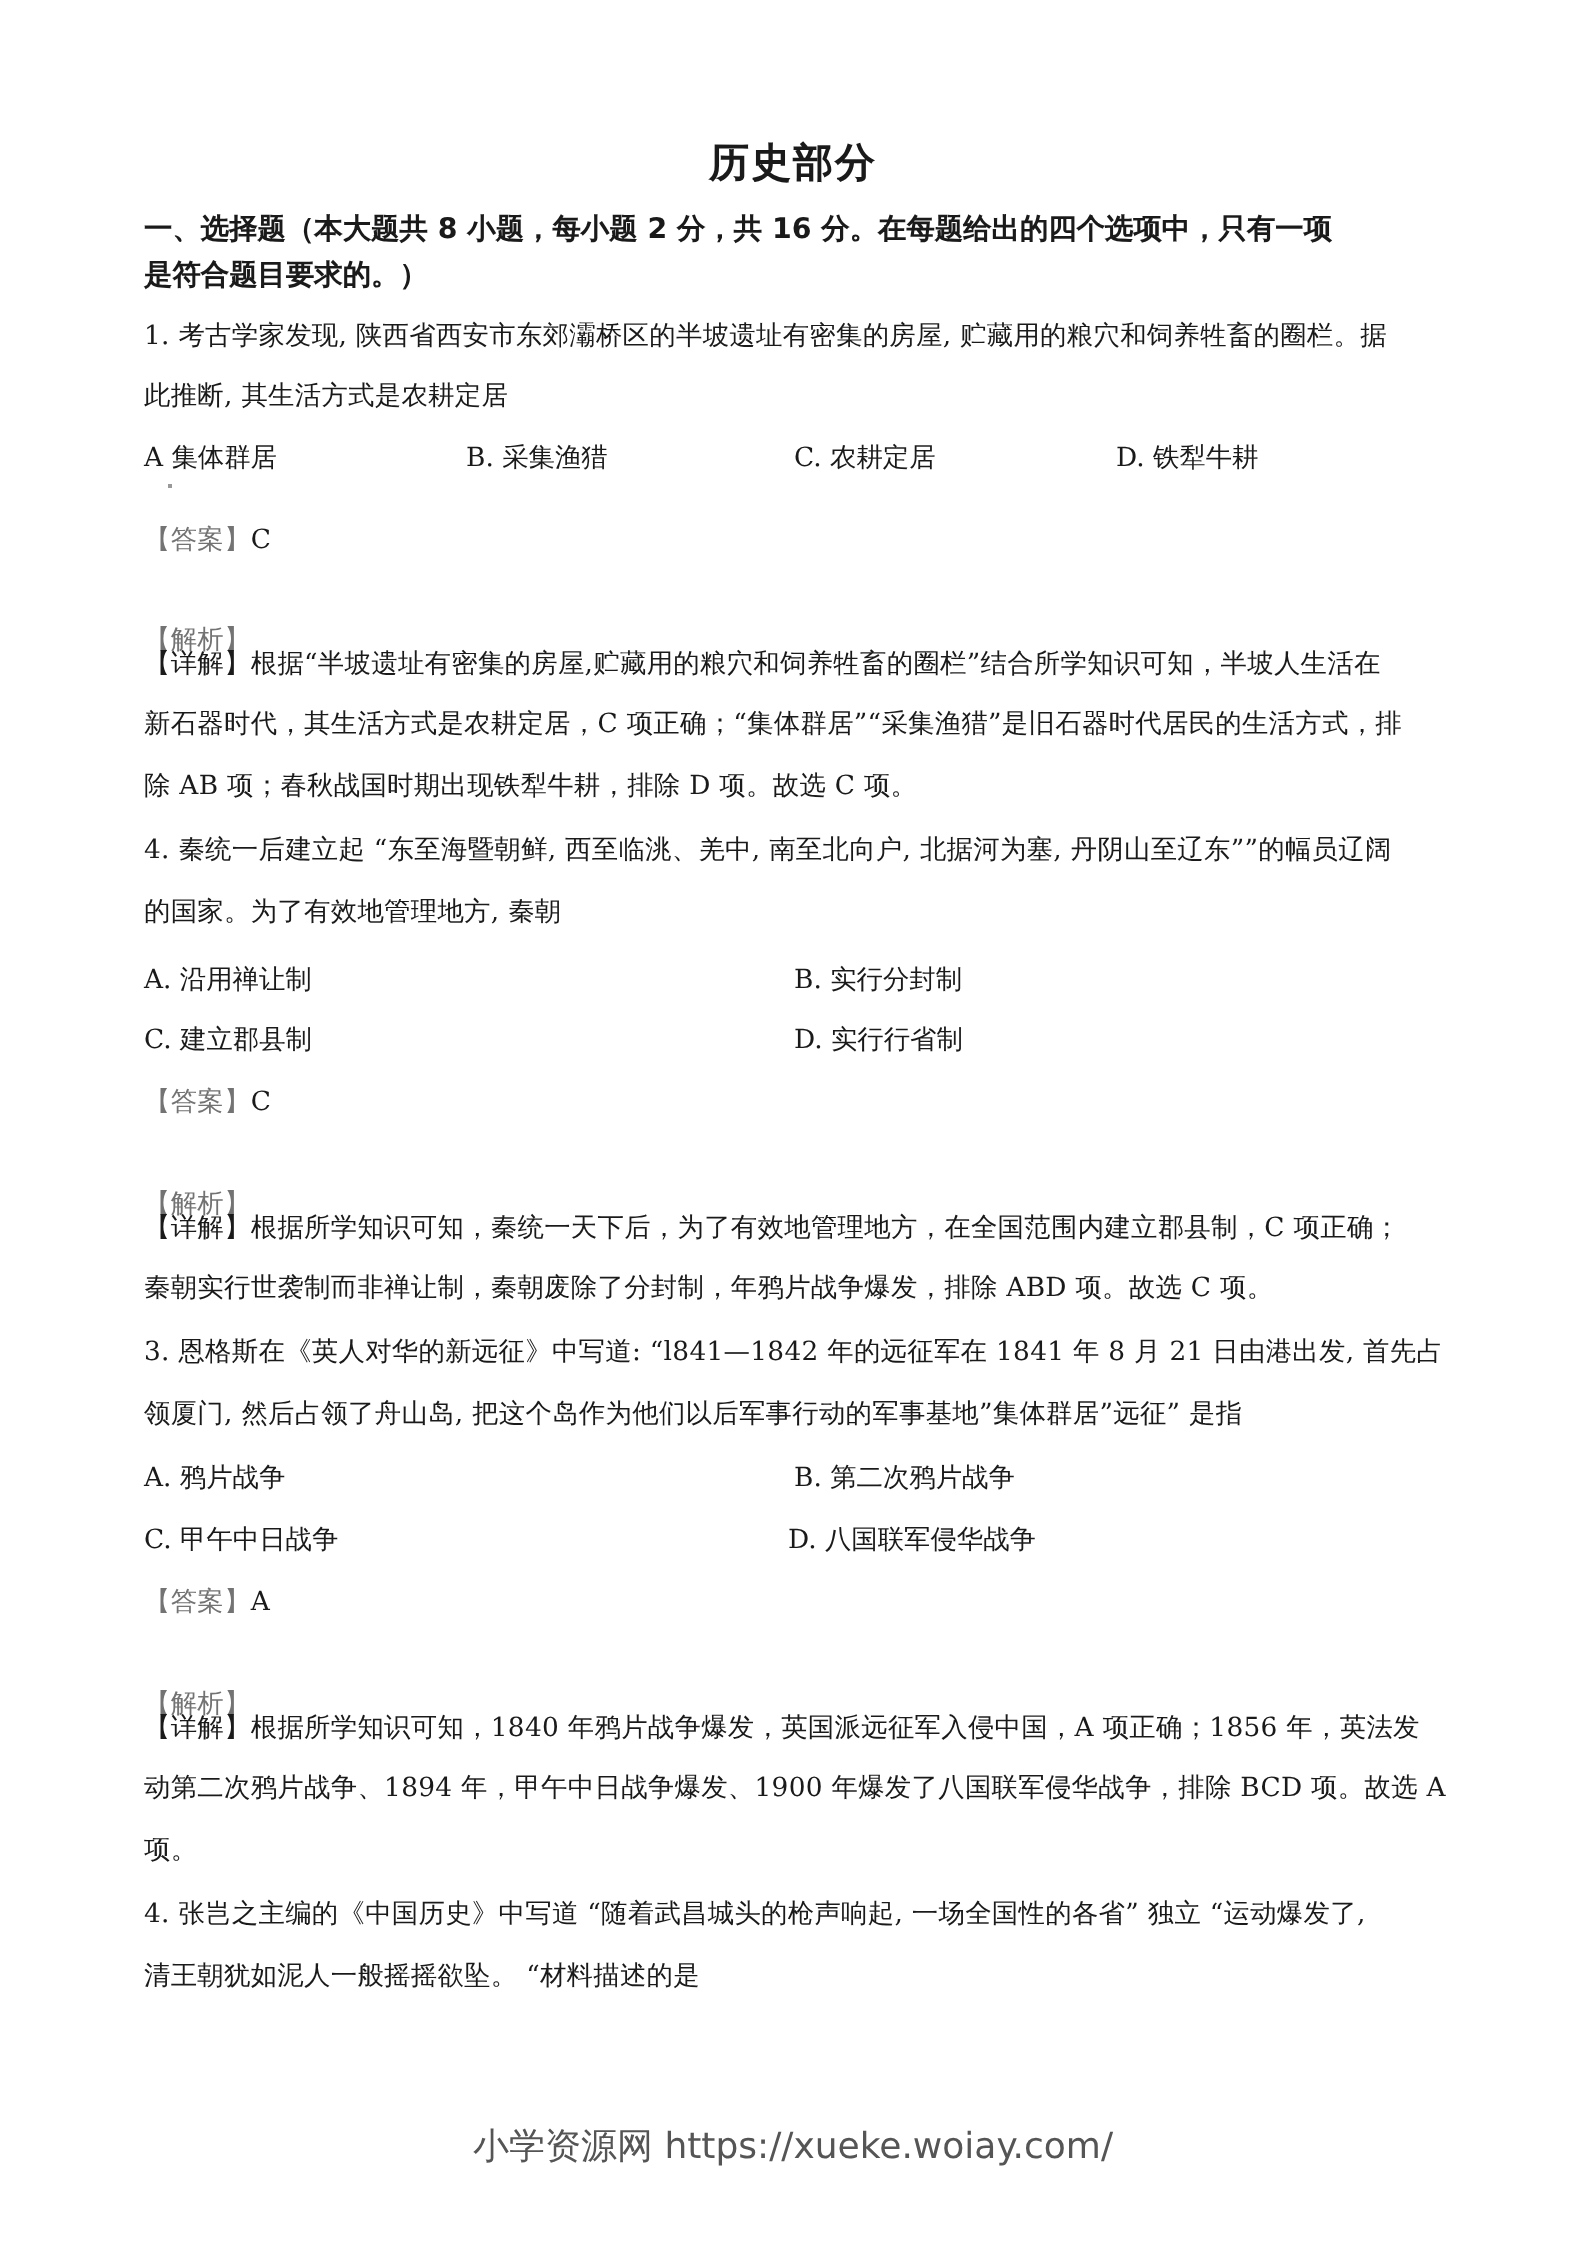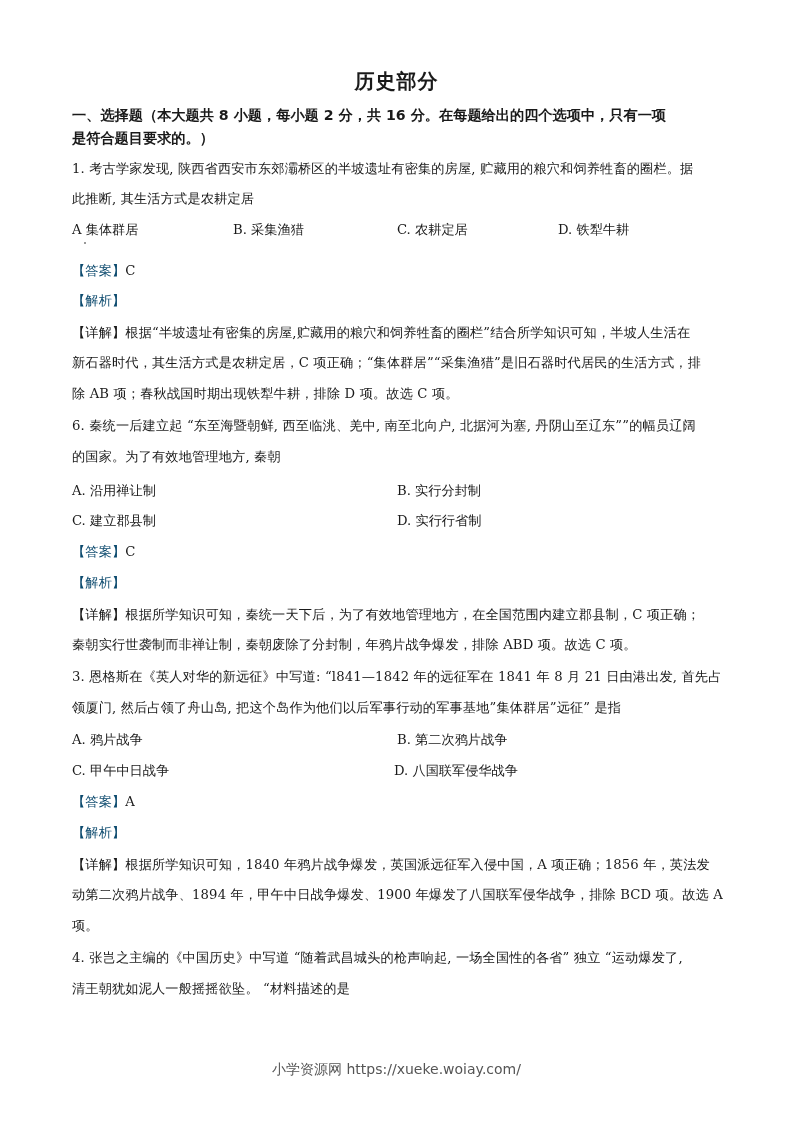--- a/index.html
+++ b/index.html
@@ -15,25 +15,25 @@
   }
   .section-heading {
     position: absolute; left: 72px; top: 104px; width: 652px;
     font-family: "DejaVu Sans", sans-serif; font-weight: bold; font-size: 14.2px; line-height: 23px;
   }
   .line {
     position: absolute; left: 72px; width: 660px; font-size: 13.2px; line-height: 18px;
     white-space: nowrap; letter-spacing: 0.15px;
   }
   .opt { position: absolute; font-size: 13.2px; line-height: 18px; white-space: nowrap; }
-  .tag { color: #0c4a6e; }
+  .tag { color: #737373; margin-top: 20px; }
   .ans { color: #1a1a1a; }
   .footer {
     position: absolute; top: 1061px; left: 0; width: 793px; text-align: center;
-    font-family: "DejaVu Sans", sans-serif; font-size: 14px; color: #555555;
+    font-family: "DejaVu Sans", sans-serif; font-size: 18px; color: #555555;
   }
   .dot { position: absolute; left: 84px; top: 242px; width: 2px; height: 2px; background: #999; }
 </style>
 </head>
 <body>
 
 <div class="page">
 
   <div class="title">历史部分</div>
 
@@ -55,21 +55,21 @@
     </div>
     <div class="line tag" style="top:292px">【解析】</div>
     <div class="line" style="top:324px">
       <span>【详解】</span><span>根据“半坡遗址有密集的房屋,贮藏用的粮穴和饲养牲畜的圈栏”结合所学知识可知，半坡人生活在</span>
     </div>
     <div class="line" style="top:354px">新石器时代，其生活方式是农耕定居，C 项正确；“集体群居”“采集渔猎”是旧石器时代居民的生活方式，排</div>
     <div class="line" style="top:385px">除 AB 项；春秋战国时期出现铁犁牛耕，排除 D 项。故选 C 项。</div>
   </div>
 
   <div>
-    <div class="line" style="top:417px">6. 秦统一后建立起 “东至海暨朝鲜, 西至临洮、羌中, 南至北向户, 北据河为塞, 丹阴山至辽东””的幅员辽阔</div>
+    <div class="line" style="top:417px">4. 秦统一后建立起 “东至海暨朝鲜, 西至临洮、羌中, 南至北向户, 北据河为塞, 丹阴山至辽东””的幅员辽阔</div>
     <div class="line" style="top:448px">的国家。为了有效地管理地方, 秦朝</div>
     <div class="opt" style="left:72px; top:482px">A.  沿用禅让制</div>
     <div class="opt" style="left:397px; top:482px">B.  实行分封制</div>
     <div class="opt" style="left:72px; top:512px">C.  建立郡县制</div>
     <div class="opt" style="left:397px; top:512px">D.  实行行省制</div>
     <div class="line" style="top:543px">
       <span class="tag">【答案】</span><span class="ans">C</span>
     </div>
     <div class="line tag" style="top:574px">【解析】</div>
     <div class="line" style="top:606px">

